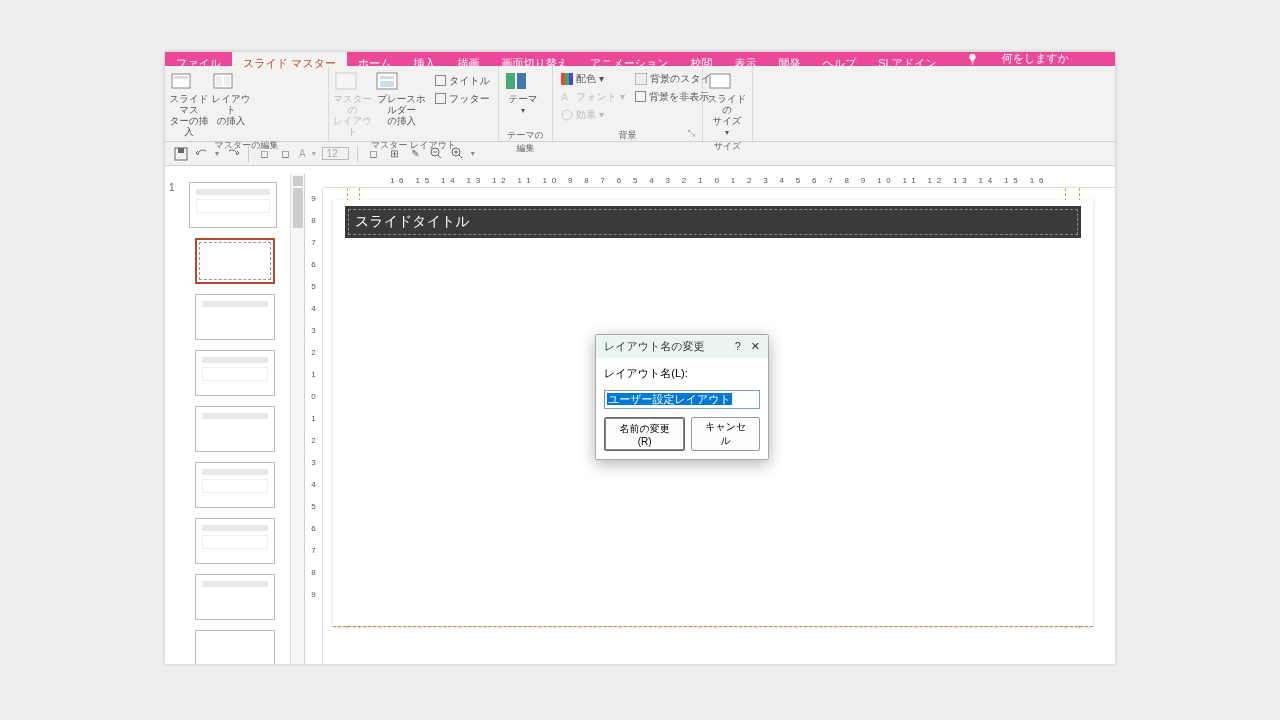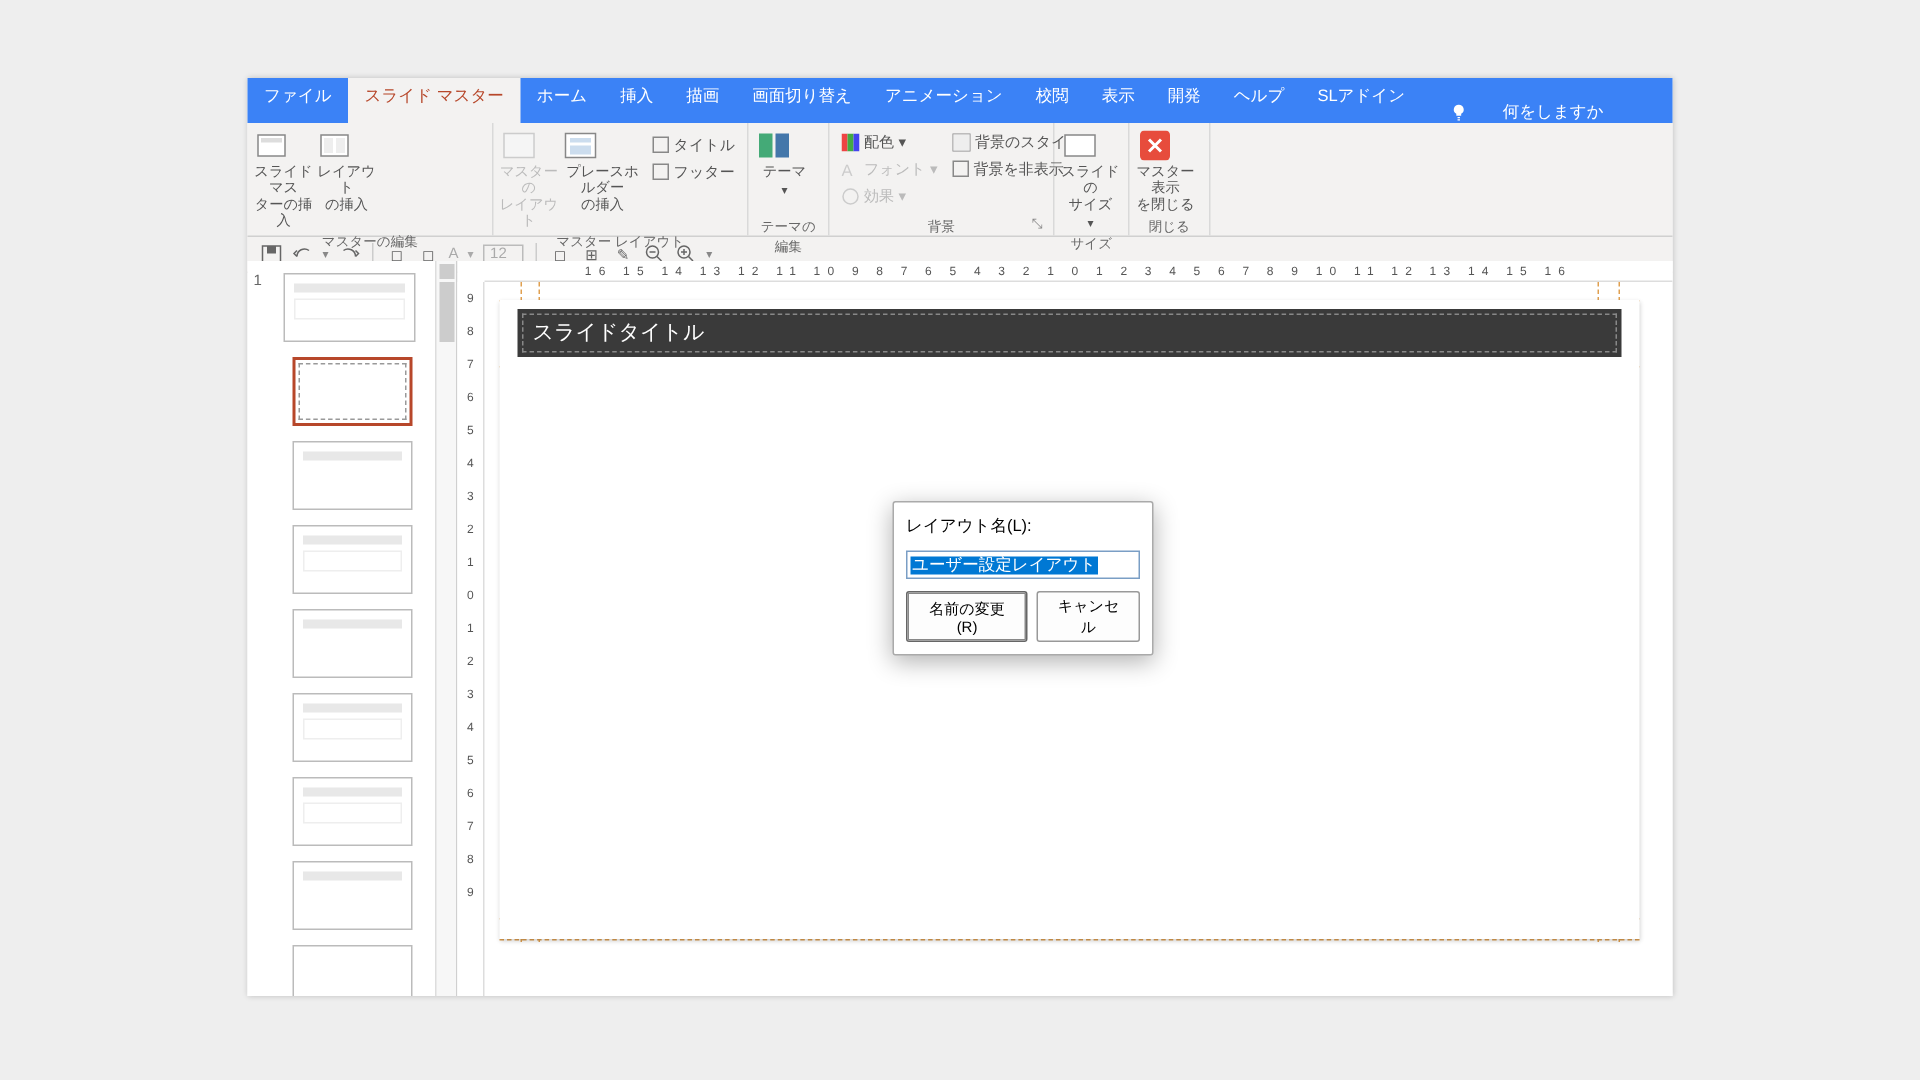--- a/index.html
+++ b/index.html
@@ -1,18 +1,18 @@
 <!DOCTYPE html>
 <html><head>
 <meta charset="utf-8">
 <style>
 *{box-sizing:border-box;margin:0;padding:0;font-family:"Meiryo UI","Yu Gothic UI",sans-serif}
 body{background:#eee;width:1280px;height:720px;overflow:hidden}
 .app{position:absolute;left:165px;top:52px;width:950px;height:612px;background:#fff;box-shadow:0 0 4px rgba(0,0,0,.2)}
-.tabs{height:30px;background:#3b82f6;display:flex;align-items:stretch;font-size:11px;color:#fff}
+.tabs{height:14px;background:#ec4899;display:flex;align-items:stretch;font-size:11px;color:#fff}
 .tab{padding:4px 11px;cursor:pointer;white-space:nowrap}
 .tab.active{background:#f3f2f1;color:#b7472a}
 .tellme{margin-left:18px;display:flex;align-items:flex-end;color:#fff;gap:23px}
 .tellme svg{width:13px;height:13px;fill:#fff}
 .ribbon{height:76px;background:#f3f2f1;border-bottom:1px solid #d0d0d0;display:flex}
 .group{border-right:1px solid #d9d9d9;display:flex;flex-direction:column;justify-content:space-between;padding:2px 4px 0}
 .group-label{font-size:9px;color:#666;text-align:center;padding:2px 0;height:14px}
 .group-body{flex:1;display:flex;align-items:flex-start;gap:2px}
 .bigbtn{display:flex;flex-direction:column;width:40px;font-size:9.5px;color:#555;text-align:center;gap:1px;cursor:pointer;padding-top:2px;line-height:11px}
 .bigbtn .ico{width:26px;height:22px;display:flex;align-items:center;justify-content:center}
@@ -200,35 +200,20 @@
               </svg>
             </div>
             <span style="white-space:pre-line">スライドの
 サイズ</span>
             <span style="font-size:8px">▾</span>
           </div>
         </div>
 <div class="group-label">サイズ</div>
 </div>
 
-<div class="group" style="width:54px">
-<div class="group-body">
-          <div class="bigbtn">
-            <div class="ico">
-              <svg width="20" height="20">
-                <rect width="20" height="20" rx="3" fill="#e74c3c"></rect>
-                <path d="M6 6l8 8M14 6l-8 8" stroke="#fff" stroke-width="2"></path>
-              </svg>
-            </div>
-            <span style="white-space:pre-line">マスター表示
-を閉じる</span>
-          </div>
-        </div>
-<div class="group-label">閉じる</div>
-</div>
 </div>
 
 <div class="qat">
 <div class="ico">
         <svg width="14" height="14">
           <rect x="1" y="1" width="12" height="12" fill="none" stroke="#666"></rect>
           <rect x="4" y="1" width="6" height="5" fill="#666"></rect>
         </svg>
       </div>
 <div class="ico">
@@ -330,20 +315,27 @@
 <div class="guide-v" style="left:54px"></div>
 <div class="guide-v" style="left:760px"></div>
 <div class="guide-v" style="left:774px"></div>
 <div class="slide">
 <div class="titlebar">
             <span>スライドタイトル</span>
           </div>
 </div>
 
 <div class="dialog">
+<div class="dlg-t">
+<span>レイアウト名の変更</span>
+<div class="r">
+<span>?</span>
+<span>✕</span>
+</div>
+</div>
 <div class="dlg-b">
 <div>レイアウト名(L):</div>
 <div style="border:1px solid #7a9ec5;padding:1px 2px;margin-top:9px;font-size:11px"><span class="selected-text">ユーザー設定レイアウト</span></div>
 </div>
 <div class="dlg-btns">
 <button>名前の変更(R)</button>
 <button>キャンセル</button>
 </div>
 </div>
 

